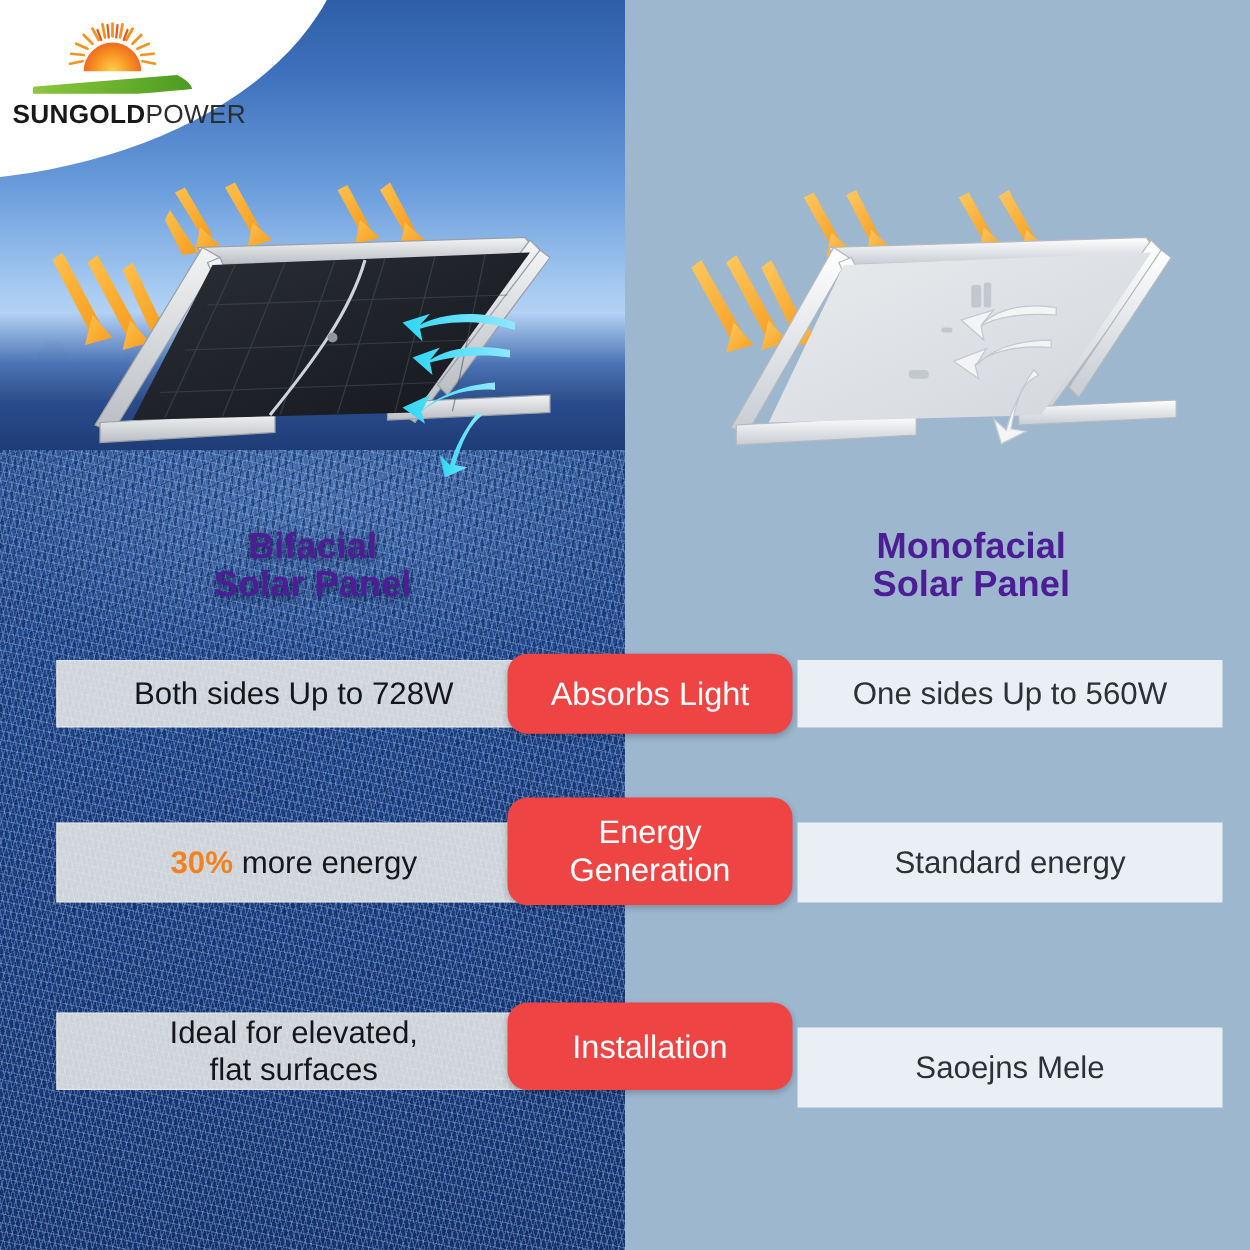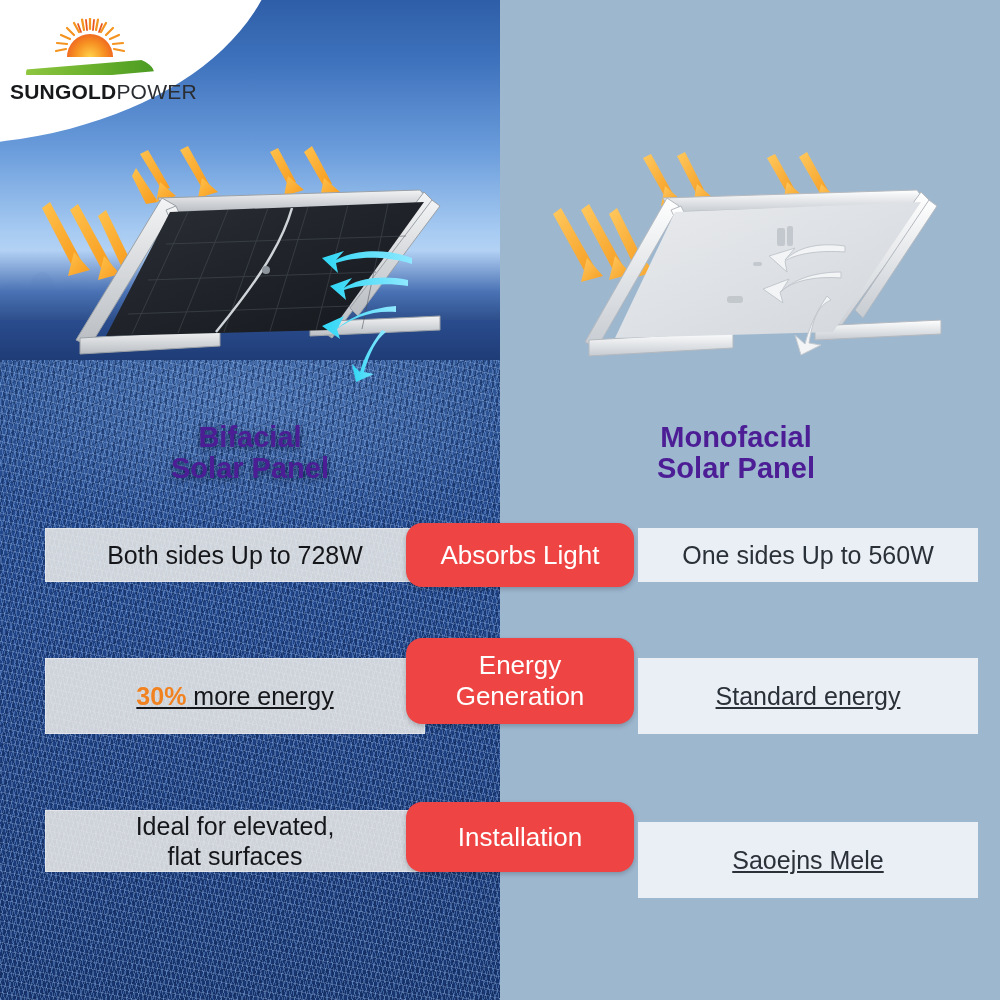--- a/index.html
+++ b/index.html
@@ -123,21 +123,21 @@
     line-height: 1; transform: translateY(-2px);
   }
 
   
   .heading {
     position: absolute; z-index: 8;
     color:#4c1d95; font-weight: 800; font-size: 29px; line-height: 1.08;
     text-align: center; width: 420px;
   }
   .heading.left  { left: 40px;  top: 422px; text-shadow: 0 2px 6px rgba(5,20,50,.55); }
-  .heading.right { left: 526px; top: 422px; text-align: center; }
+  .heading.right { left: 567px; top: 422px; text-align: center; }
 
   
   .rows { position: absolute; left: 0; top: 0; width: 1000px; height: 1000px; z-index: 10; }
   .row { position: absolute; width: 1000px; }
   .row1 { top: 528px; }
   .row2 { top: 650px; }
   .row3 { top: 810px; }
 
   .chip {
     position: absolute;
@@ -157,21 +157,21 @@
   }
   .chip-center {
     left: 406px; width: 228px;
     background: #ef4444;
     color:#ffffff; font-size: 26px; font-weight: 400;
     border-radius: 16px;
     z-index: 3;
     box-shadow: 0 2px 5px rgba(0,0,0,.22);
   }
   .h-1 { height: 54px; }
-  .h-2 { height: 76px; text-decoration: underline; }
+  .h-2 { height: 64px; }
   .c-1 { height: 64px; top: -5px; }
   .c-2 { height: 86px; top: -12px; line-height: 1.18; }
   .c-3 { height: 70px; top: -8px; }
   .pct { color:#f2821f; font-weight: 800; }
 
   .row1 .chip-left, .row1 .chip-right { top: 0; }
   .row2 .chip-left, .row2 .chip-right { top: 8px; }
   .row3 .chip-left { top: 0; height: 62px; line-height:1.22; }
   .row3 .chip-right { top: 12px; }
 </style>

